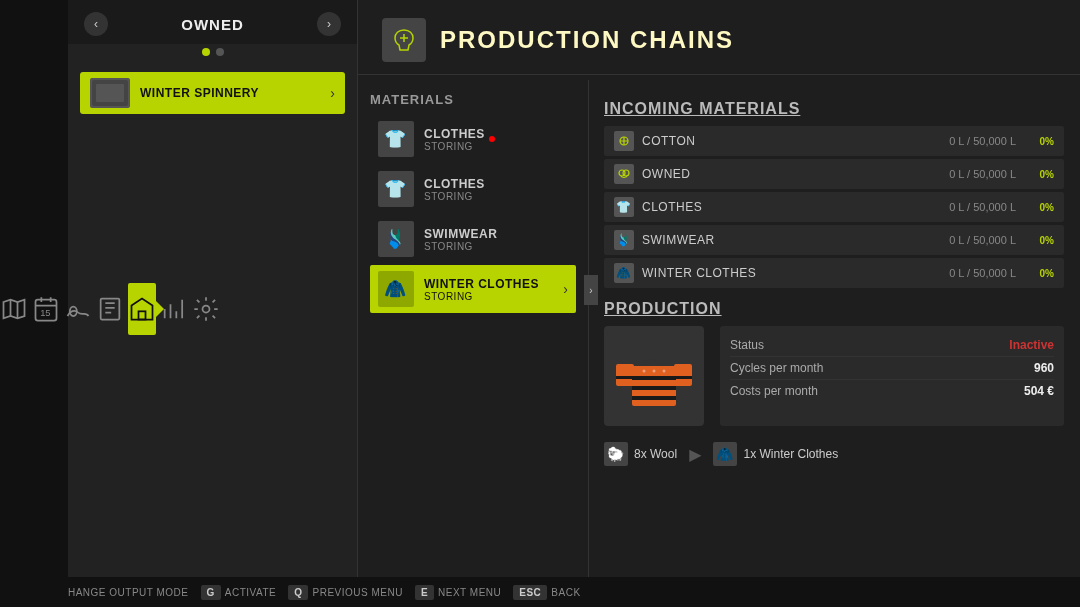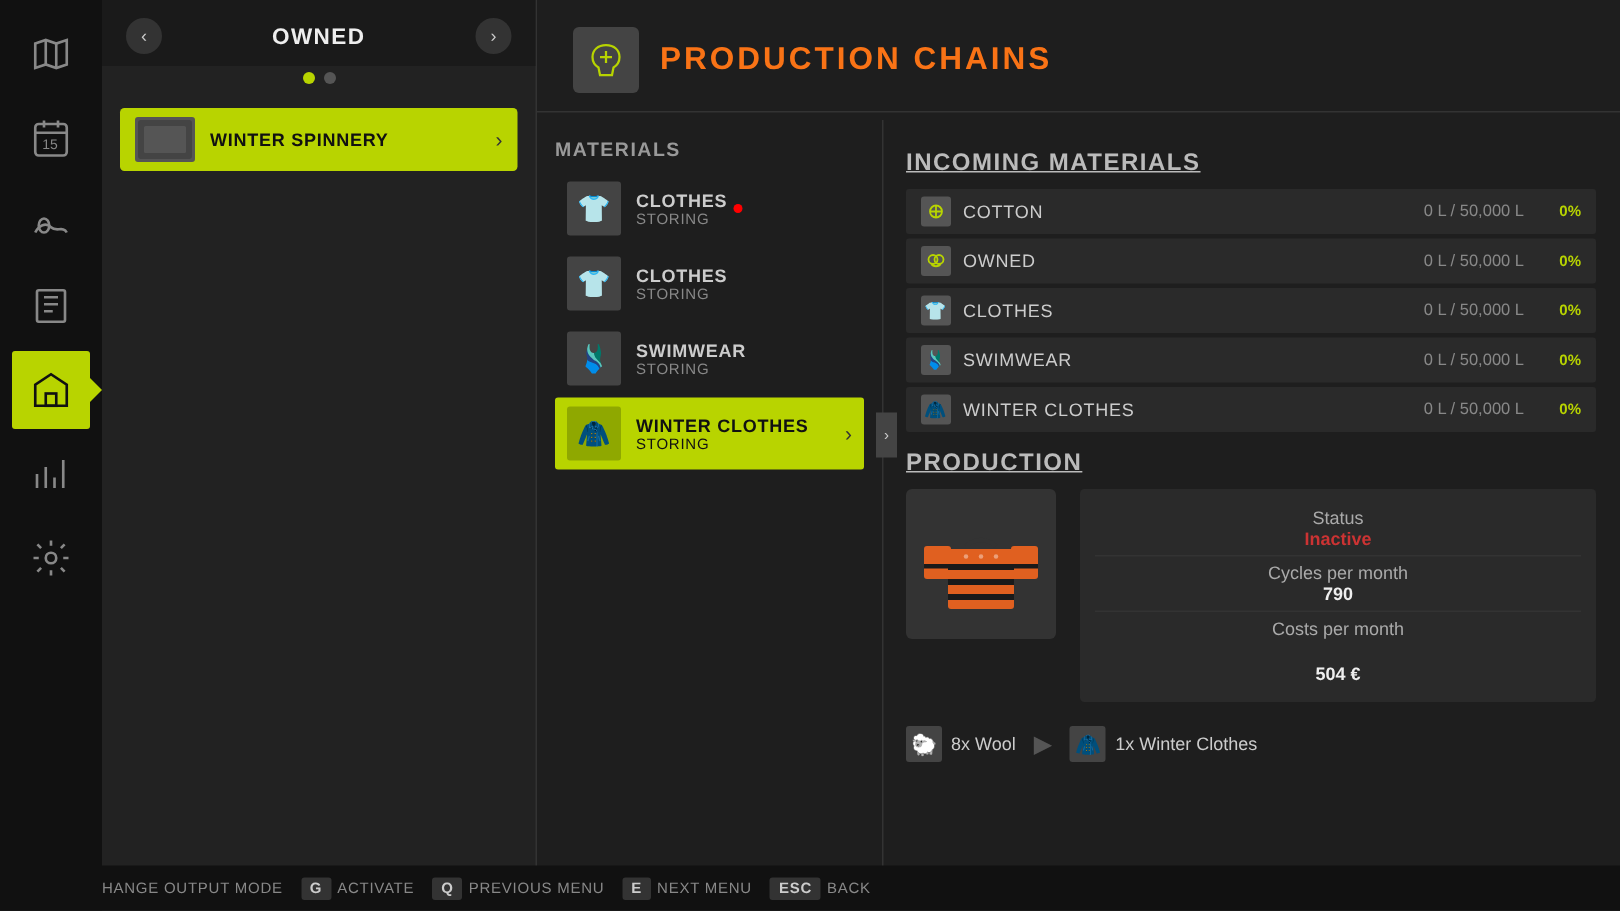--- a/index.html
+++ b/index.html
@@ -14,21 +14,21 @@
     }
 
     
     .sidebar {
       position: absolute;
       left: 0; top: 0;
       width: 68px;
       height: 607px;
       background: #111;
       display: flex;
-      flex-direction: column;
+      flex-direction: row;
       align-items: center;
       padding-top: 10px;
       gap: 4px;
       z-index: 10;
     }
     .sidebar-item {
       width: 52px;
       height: 52px;
       display: flex;
       align-items: center;
@@ -165,23 +165,23 @@
       width: 44px;
       height: 44px;
       background: #444;
       border-radius: 4px;
       margin-right: 14px;
       display: flex;
       align-items: center;
       justify-content: center;
     }
     .prod-title {
-      font-size: 21px;
-      font-weight: bold;
-      color: #f97316;
+      font-size: 24px;
+      font-weight: bold;
+      color: #fef9c3;
       letter-spacing: 2px;
     }
 
     
     .products-panel {
       position: absolute;
       left: 0;
       top: 80px;
       width: 230px;
       bottom: 0;
@@ -328,25 +328,24 @@
     }
     .production-stats {
       flex: 1;
       background: #2a2a2a;
       border-radius: 3px;
       padding: 8px 10px;
     }
     .stat-row {
       display: flex;
       justify-content: space-between;
-      align-items: center;
+      align-items: flex-start;
       padding: 4px 0;
       border-bottom: 1px solid #333;
       font-size: 12px;
-      flex-direction: column;
     }
     .stat-row:last-child { border-bottom: none; gap: 16px; }
     .stat-key { color: #aaa; }
     .stat-val { color: #eee; font-weight: bold; }
     .stat-val.inactive { color: #cc3333; }
 
     
     .recipe-section {
       margin-top: 10px;
     }
@@ -636,21 +635,21 @@
         </svg>
       </div>
 
       <div class="production-stats">
         <div class="stat-row">
           <span class="stat-key">Status</span>
           <span class="stat-val inactive">Inactive</span>
         </div>
         <div class="stat-row">
           <span class="stat-key">Cycles per month</span>
-          <span class="stat-val">790</span>
+          <span class="stat-val">960</span>
         </div>
         <div class="stat-row">
           <span class="stat-key">Costs per month</span>
           <span class="stat-val">504 €</span>
         </div>
       </div>
     </div>
 
     <div class="recipe-section">
       <div class="recipe-row">

